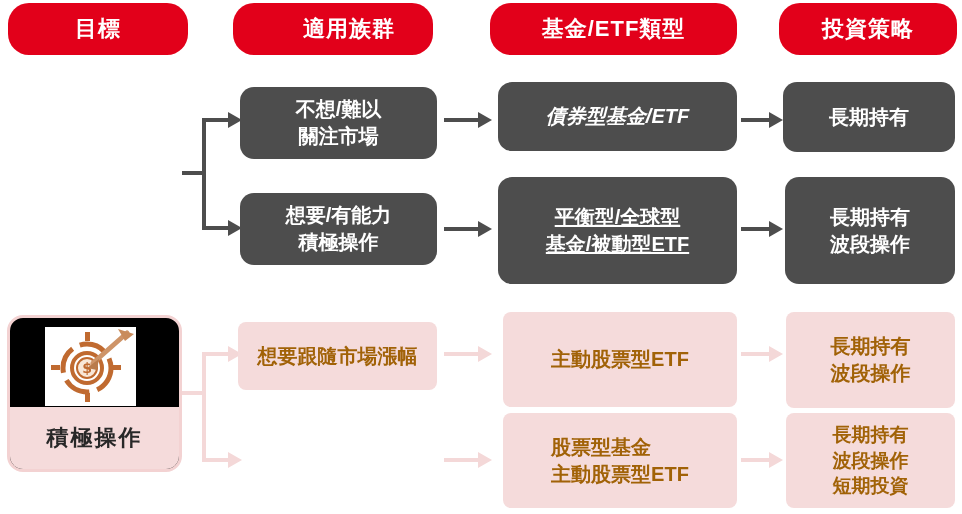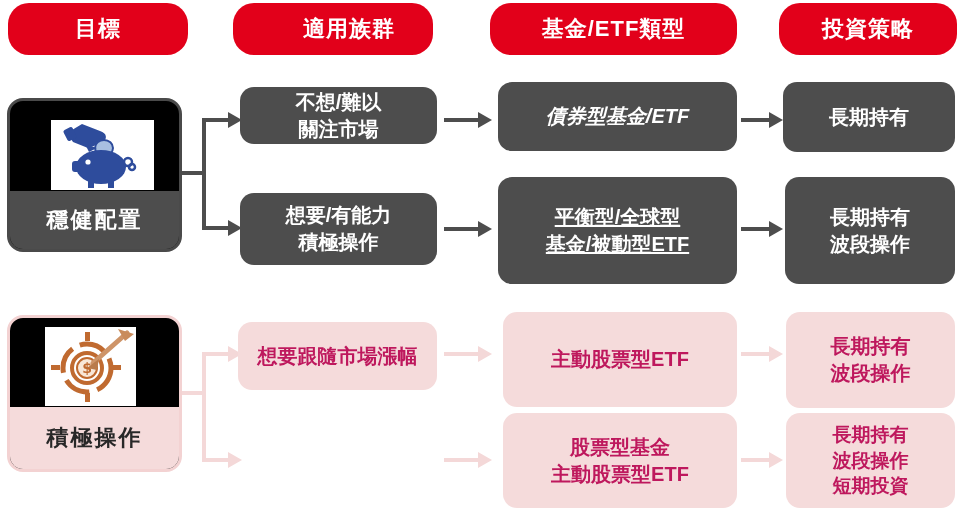--- a/index.html
+++ b/index.html
@@ -12,22 +12,22 @@
     background:#E2001A;color:#ffffff;border-radius:21px;
     display:flex;align-items:center;justify-content:center;
     font-size:22px;letter-spacing:1px;
   }
   .darkbox{
     background:#4D4D4D;color:#ffffff;border-radius:14px;
     display:flex;align-items:center;justify-content:center;text-align:center;
     font-size:20px;line-height:1.35;white-space:pre-line;
   }
   .pinkbox{
-    background:#F5DBDB;color:#be185d;border-radius:14px;
-    display:flex;align-items:center;justify-content:center;text-align:center;
+    background:#F5DBDB;color:#a16207;border-radius:8px;
+    display:flex;align-items:center;justify-content:center;
     font-size:20px;line-height:1.35;white-space:pre-line;
   }
   .iconcard{border-radius:16px;background:#000000;overflow:hidden;}
   .iconcard.dark{border:3px solid #4A4A4A;}
   .iconcard.pink{border:3px solid #F3D2D2;}
   .cardlabel{
     position:absolute;left:0;right:0;bottom:0;
     display:flex;align-items:center;justify-content:center;
     font-size:22px;letter-spacing:2px;
   }
@@ -44,47 +44,29 @@
 </head>
 <body>
 
 <div class="canvas">
 
   <div class="abs hdr" style="left:8px;top:3px;width:180px;height:52px;">目標</div>
   <div class="abs hdr" style="left:233px;top:3px;width:200px;height:52px;padding-left:32px;">適用族群</div>
   <div class="abs hdr" style="left:490px;top:3px;width:247px;height:52px;">基金/ETF類型</div>
   <div class="abs hdr" style="left:779px;top:3px;width:178px;height:52px;">投資策略</div>
 
-  <div class="abs iconcard dark" style="left:7px;top:98px;width:175px;height:154px;">
-    <div class="imgpanel" style="left:41px;top:19px;width:103px;height:70px;">
-      <svg width="103" height="70" viewBox="0 0 103 70">
-        <path d="M16,13 L31,4 L49,11 C56,13 57,19 51,23 L37,28 L22,22 Z" fill="#2E4C9C"></path>
-        <rect x="14" y="8" width="10" height="12" rx="2" transform="rotate(-28 19 14)" fill="#2E4C9C"></rect>
-        <ellipse cx="53" cy="28" rx="9" ry="8" fill="#A8BFE0" stroke="#2E4C9C" stroke-width="2"></ellipse>
-        <ellipse cx="50" cy="47" rx="25" ry="17" fill="#2E4C9C"></ellipse>
-        <path d="M38,32 L34,24 L46,28 Z" fill="#2E4C9C"></path>
-        <rect x="21" y="41" width="9" height="11" rx="3" fill="#2E4C9C"></rect>
-        <circle cx="37" cy="42" r="2.6" fill="#ffffff"></circle>
-        <rect x="37" y="59" width="6" height="9" fill="#2E4C9C"></rect>
-        <rect x="57" y="59" width="6" height="9" fill="#2E4C9C"></rect>
-        <circle cx="77" cy="42" r="4" fill="none" stroke="#2E4C9C" stroke-width="2.5"></circle>
-        <circle cx="81" cy="47" r="3" fill="none" stroke="#2E4C9C" stroke-width="2.5"></circle>
-      </svg>
-    </div>
-    <div class="cardlabel dark">穩健配置</div>
-  </div>
 
   <div class="line dark" style="left:182px;top:171px;width:22px;height:4px;"></div>
   <div class="line dark" style="left:202px;top:118px;width:4px;height:112px;"></div>
   <div class="line dark" style="left:202px;top:118px;width:26px;height:4px;"></div>
   <div class="ahead dark" style="left:228px;top:112px;"></div>
   <div class="line dark" style="left:202px;top:226px;width:26px;height:4px;"></div>
   <div class="ahead dark" style="left:228px;top:220px;"></div>
 
-  <div class="abs darkbox" style="left:240px;top:87px;width:197px;height:57px;">不想/難以
+  <div class="abs darkbox" style="left:240px;top:87px;width:197px;height:72px;">不想/難以
 關注市場</div>
   <div class="line dark" style="left:444px;top:118px;width:34px;height:4px;"></div>
   <div class="ahead dark" style="left:478px;top:112px;"></div>
   <div class="abs darkbox" style="left:498px;top:82px;width:239px;height:69px;font-style:italic;">債券型基金/ETF</div>
   <div class="line dark" style="left:741px;top:118px;width:28px;height:4px;"></div>
   <div class="ahead dark" style="left:769px;top:112px;"></div>
   <div class="abs darkbox" style="left:783px;top:82px;width:172px;height:70px;">長期持有</div>
 
   <div class="abs darkbox" style="left:240px;top:193px;width:197px;height:72px;">想要/有能力
 積極操作</div>

